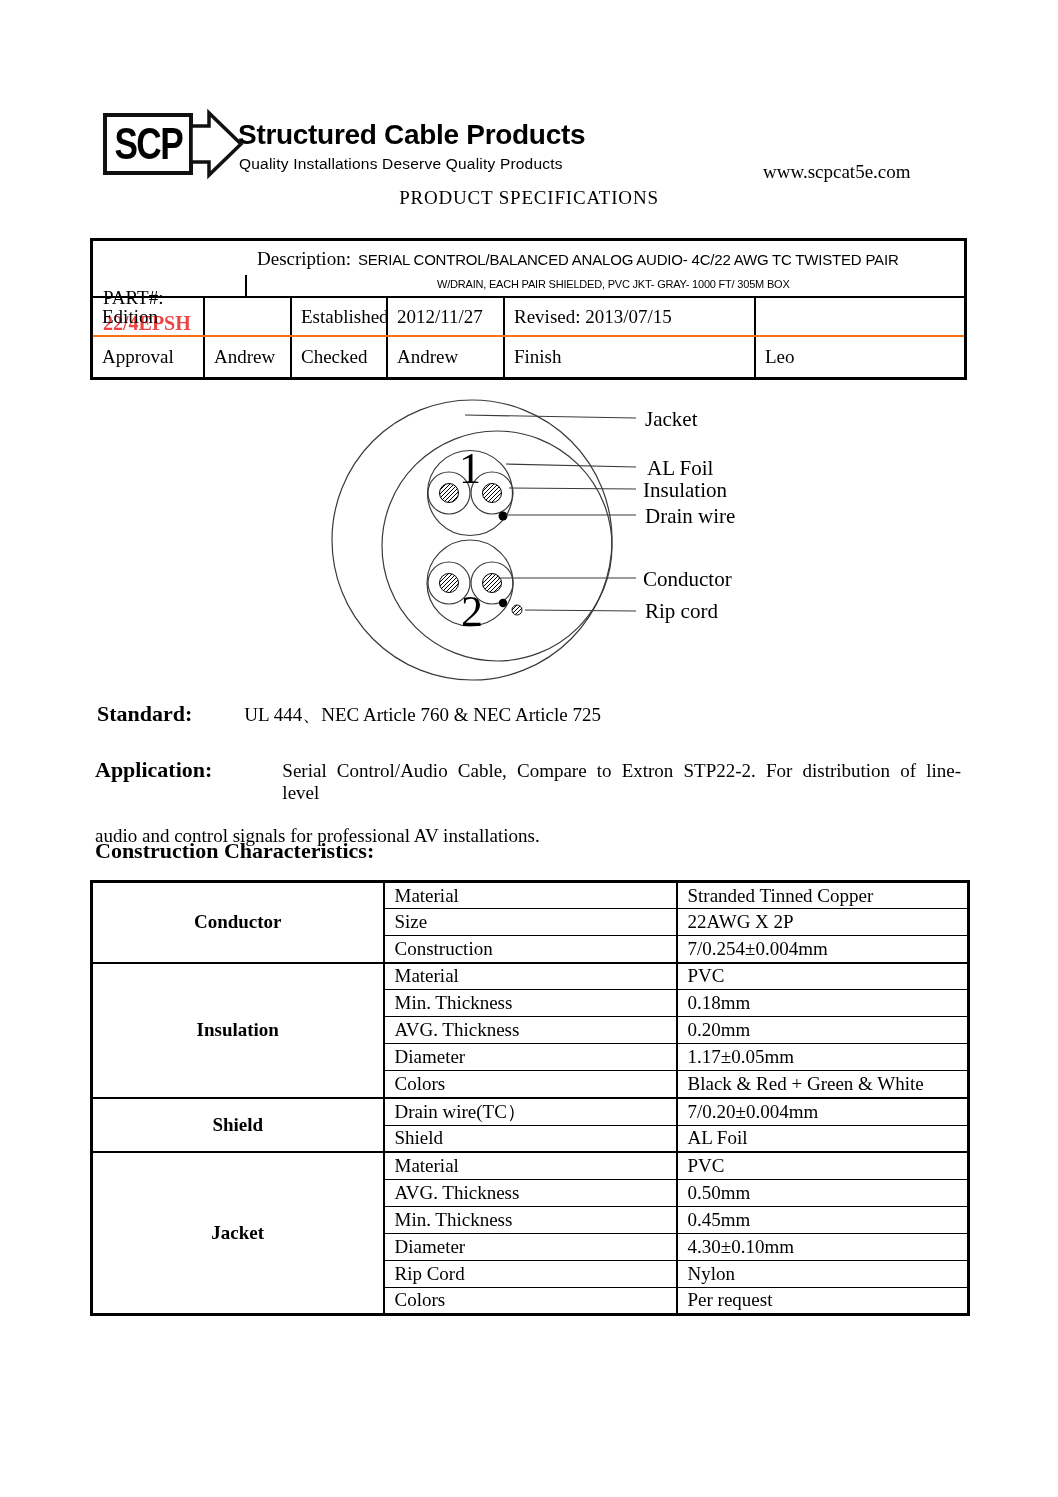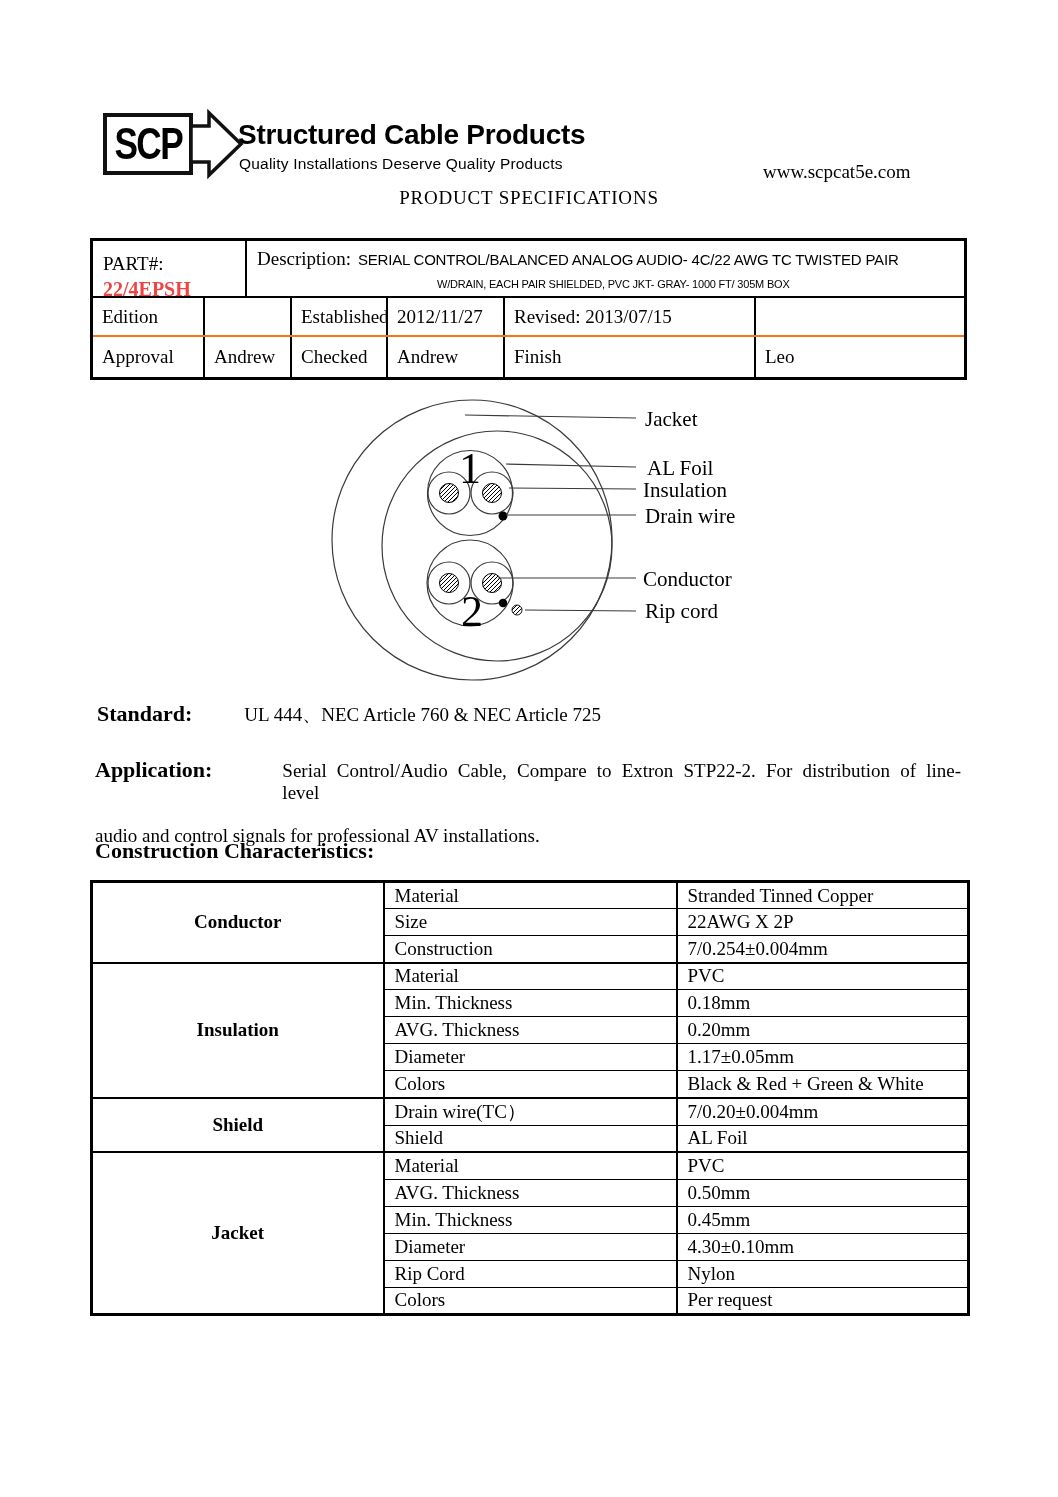--- a/index.html
+++ b/index.html
@@ -25,21 +25,21 @@
   .info-table{position:absolute;left:90px;top:238px;width:877px;height:142px;
             border:3px solid #000;box-sizing:border-box;font-size:19px;}
   .it-row{display:flex;box-sizing:border-box;}
   .it-row1{height:57px;border-bottom:2px solid #000;}
   .it-row2{height:39px;border-bottom:2px solid #f97316;}
   .it-row3{height:40px;}
   .it-cell{box-sizing:border-box;border-right:2px solid #000;padding:0 0 0 9px;
             display:flex;align-items:center;overflow:hidden;white-space:nowrap;}
   .it-cell.last{border-right:none;flex:1;}
   .part-cell{width:154px;border-right:2px solid #000;box-sizing:border-box;
-            padding:10px 0 0 10px;display:block;}
+            padding:10px 0 0 10px;display:block;margin-top:34px;}
   .part-label{font-size:19px;line-height:25px;}
   .part-number{font-size:20px;line-height:26px;font-weight:bold;}
   .desc-cell{flex:1;display:block;padding:5px 0 0 10px;box-sizing:border-box;}
   .desc-line1{display:flex;align-items:baseline;line-height:25px;}
   .desc-label{font-size:19px;}
   .desc-upper{font-family:"Liberation Sans",sans-serif;font-size:15px;
             letter-spacing:-.2px;margin-left:7px;}
   .desc-line2{line-height:25px;padding-left:180px;font-family:"Liberation Sans",sans-serif;
             font-size:11px;letter-spacing:-.2px;}
   .w112{width:112px;} .w87{width:87px;} .w118{width:96px;} .w117{width:117px;} .w251{width:251px;}

